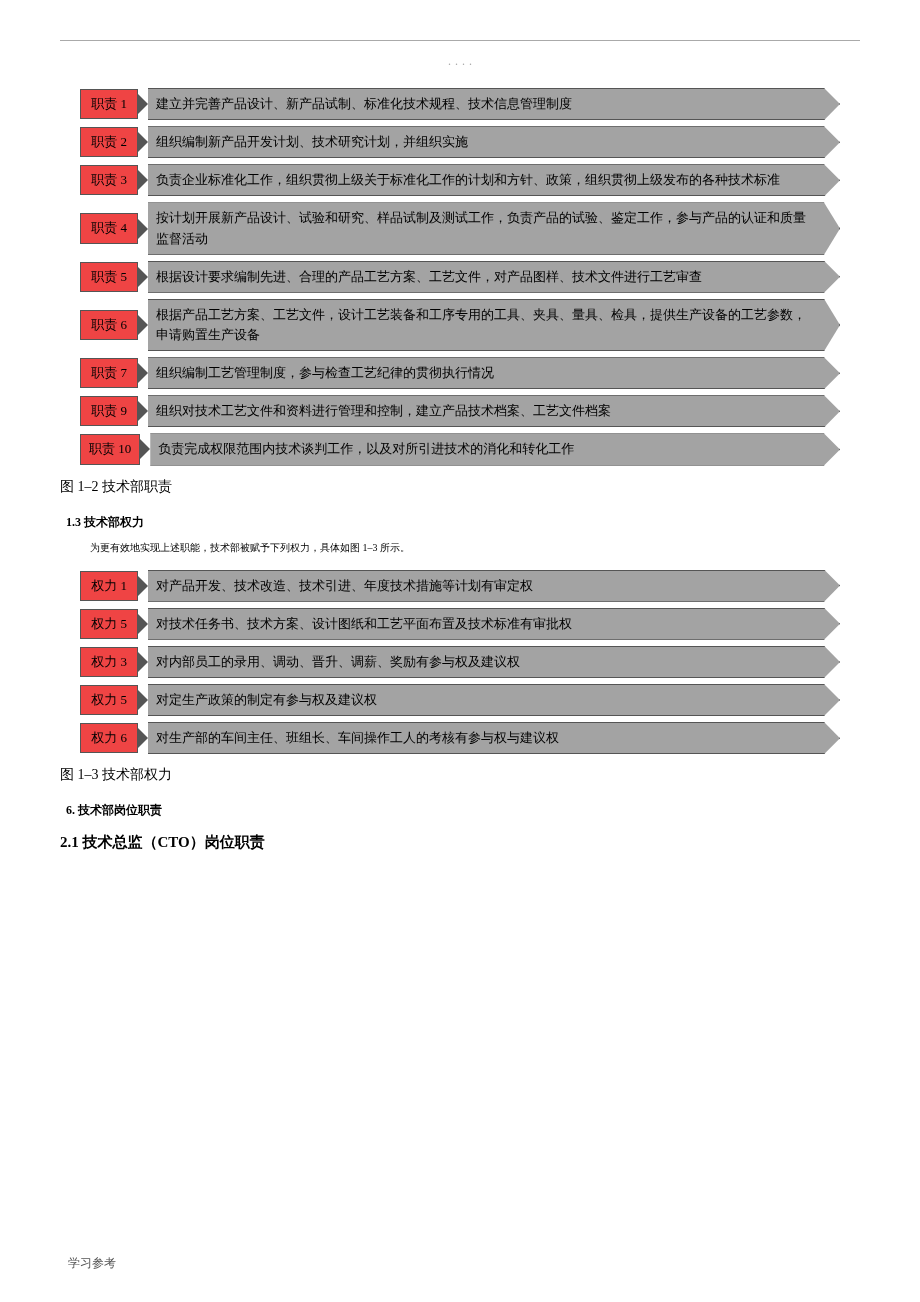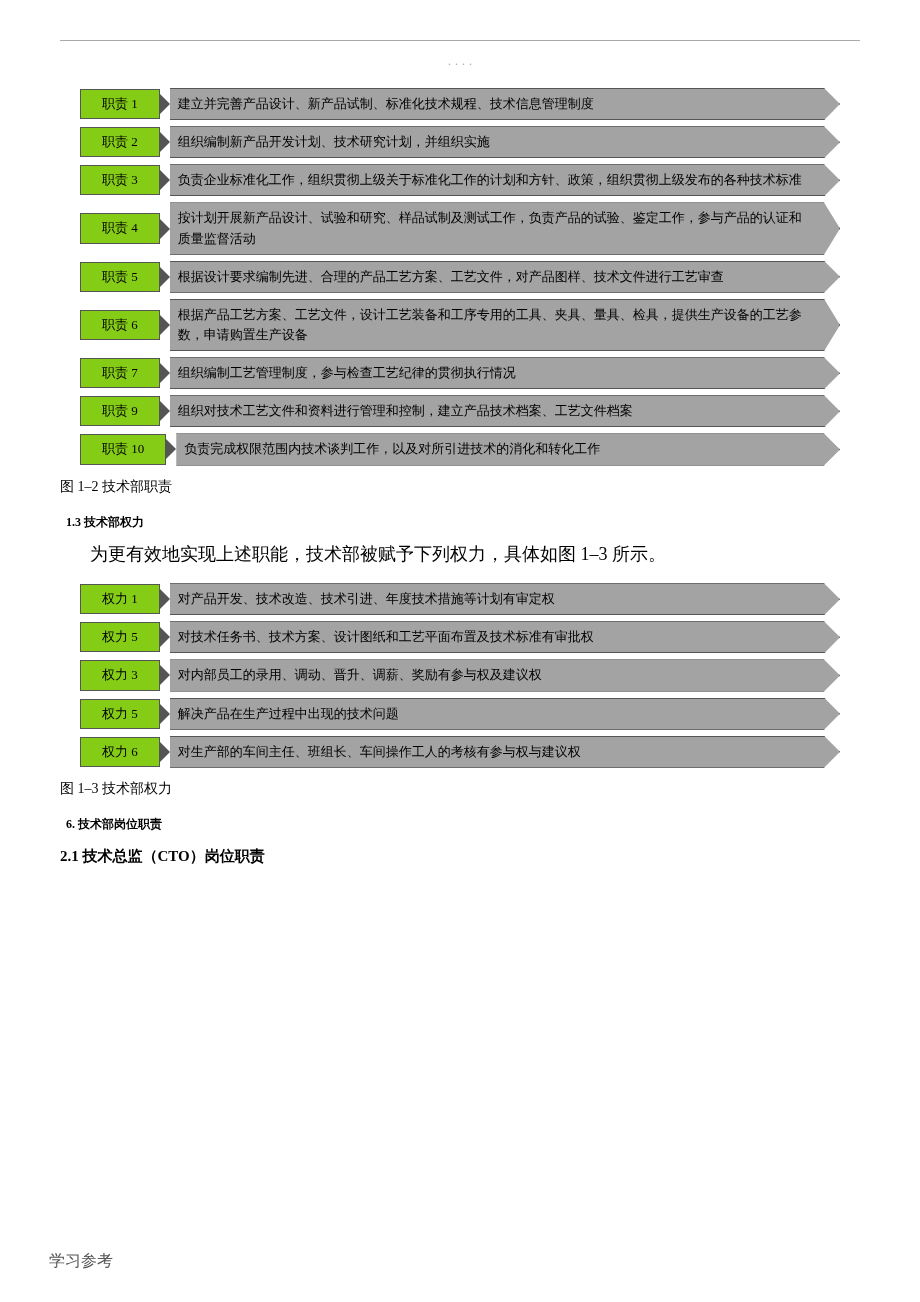--- a/index.html
+++ b/index.html
@@ -17,55 +17,55 @@
       font-weight: bold;
       margin: 18px 0 8px 6px;
     }
     .section-subtitle {
       font-size: 15px;
       font-weight: bold;
       margin: 14px 0 8px 0;
     }
     .intro-text {
       margin: 8px 0 14px 30px;
-      font-size: 18px;
+      font-size: 10px;
       line-height: 1.7;
     }
     .flow-container {
       margin: 10px 20px 10px 20px;
     }
     .figure-caption {
       text-align: left;
       font-size: 14px;
       margin: 12px 0 16px 0;
     }
     .footer-text {
       position: absolute;
       bottom: 30px;
-      left: 49px;
-      font-size: 16px;
+      left: 68px;
+      font-size: 12px;
       color: #555;
     }
     .top-line {
       border-top: 1px solid #aaa;
       margin-bottom: 16px;
     }
     
     .arrow-row {
       display: flex;
       align-items: center;
       margin-bottom: 6px;
     }
     .arrow-label-box {
       border: 1px solid #555;
-      padding: 5px 21px;
+      padding: 5px 8px;
       min-width: 58px;
       text-align: center;
       font-size: 13px;
-      background: #84cc16;
+      background: #ef4444;
       flex-shrink: 0;
       line-height: 1.4;
     }
     .arrow-triangle {
       width: 0; height: 0;
       border-top: 10px solid transparent;
       border-bottom: 10px solid transparent;
       border-left: 10px solid #555;
       flex-shrink: 0;
     }
@@ -157,21 +157,21 @@
         <div class="arrow-content-box">对技术任务书、技术方案、设计图纸和工艺平面布置及技术标准有审批权</div>
       </div>
       <div class="arrow-row">
         <div class="arrow-label-box">权力 3</div>
         <div class="arrow-triangle"></div>
         <div class="arrow-content-box">对内部员工的录用、调动、晋升、调薪、奖励有参与权及建议权</div>
       </div>
       <div class="arrow-row">
         <div class="arrow-label-box">权力 5</div>
         <div class="arrow-triangle"></div>
-        <div class="arrow-content-box">解决产品在生产过程中出现的技术问题</div>
+        <div class="arrow-content-box">对定生产政策的制定有参与权及建议权</div>
       </div>
       <div class="arrow-row">
         <div class="arrow-label-box">权力 6</div>
         <div class="arrow-triangle"></div>
         <div class="arrow-content-box">对生产部的车间主任、班组长、车间操作工人的考核有参与权与建议权</div>
       </div>
     </div>
 </div>
 
 <div class="figure-caption">图 1–3  技术部权力</div>

